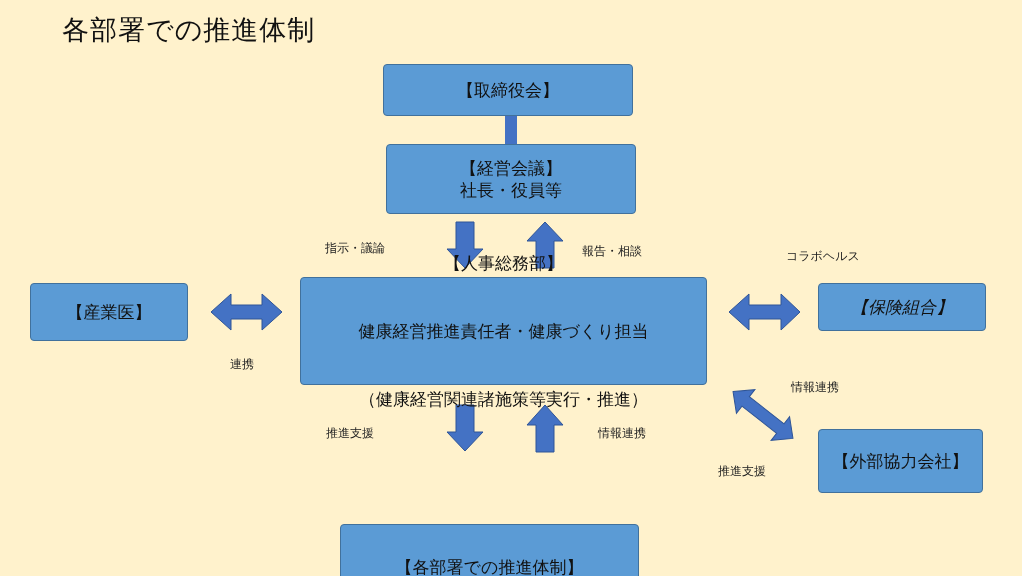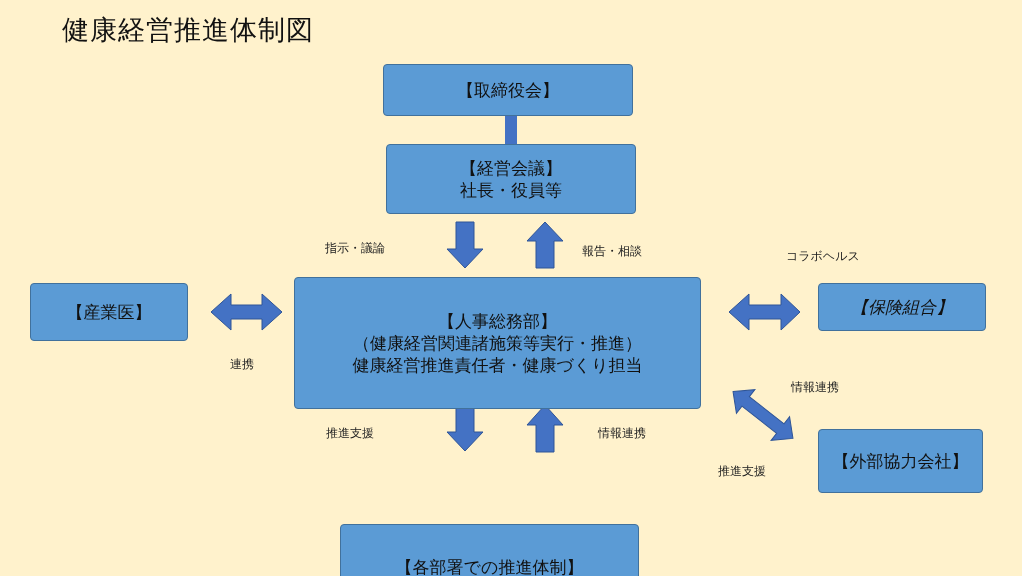--- a/index.html
+++ b/index.html
@@ -22,21 +22,21 @@
   }
   .label {
     position: absolute; font-size: 12px; color: #222; white-space: nowrap;
   }
   svg.arrows { position: absolute; left: 0; top: 0; }
   .arrow { fill: #4472c4; stroke: #2f5597; stroke-width: 1; }
 </style>
 </head>
 <body>
 
-<div class="title">健康経営推進体制図</div>
+<div class="title">各部署での推進体制</div>
 
 <svg class="arrows" width="1022" height="576">
   <rect x="505" y="115" width="12" height="30" fill="#4472c4"></rect>
 
   <polygon class="arrow" points="456,222 474,222 474,249 483,249 465,268 447,249 456,249"></polygon>
 
   <polygon class="arrow" points="536,268 554,268 554,241 563,241 545,222 527,241 536,241"></polygon>
 
   <polygon class="arrow" points="211,312 231,294 231,305 262,305 262,294 282,312 262,330 262,319 231,319 231,330"></polygon>
 
@@ -51,24 +51,24 @@
 
 <div class="box" style="left:383px; top:64px; width:250px; height:52px;">
   <div>【取締役会】</div>
 </div>
 
 <div class="box" style="left:386px; top:144px; width:250px; height:70px;">
   <div>【経営会議】</div>
   <div>社長・役員等</div>
 </div>
 
-<div class="box" style="left:294px; top:277px; width:407px; height:132px;">
+<div class="box" style="left:300px; top:277px; width:407px; height:108px;gap:46px;">
   <div>【人事総務部】</div>
+  <div>健康経営推進責任者・健康づくり担当</div>
   <div>（健康経営関連諸施策等実行・推進）</div>
-  <div>健康経営推進責任者・健康づくり担当</div>
 </div>
 
 <div class="box" style="left:30px; top:283px; width:158px; height:58px;">
   <div>【産業医】</div>
 </div>
 
 <div class="box" style="left:818px; top:283px; width:168px; height:48px;font-style:italic;">
   <div>【保険組合】</div>
 </div>
 

